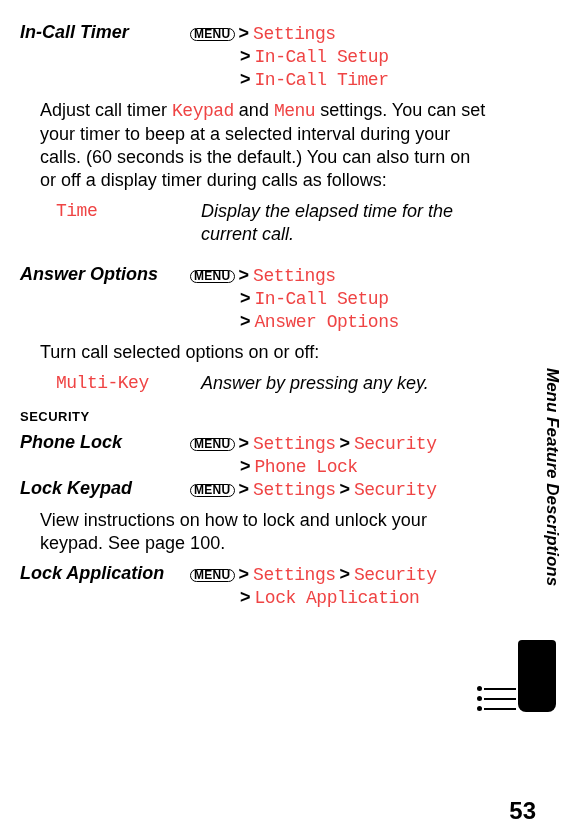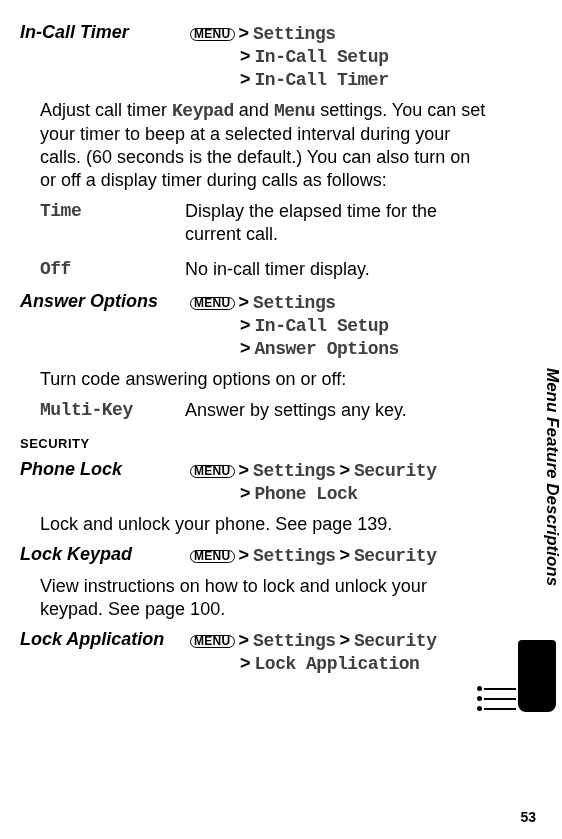--- a/index.html
+++ b/index.html
@@ -39,46 +39,47 @@
     line-height: 11px;
     vertical-align: 1px;
     letter-spacing: 0.3px;
   }
   .gt {
     font-weight: bold;
     padding: 0 4px;
   }
   .lcd {
     font-family: "Courier New", monospace;
-    font-weight: bold;
+    font-weight: normal;
     letter-spacing: -0.5px;
-    color: #404040;
+    color: #ef4444;
   }
   .path-line {
     display: block;
     line-height: 22px;
   }
   .path-indent {
     padding-left: 46px;
   }
   .body-text {
     margin: 8px 0 8px 20px;
     line-height: 23px;
   }
   .def-row {
     display: flex;
-    margin: 4px 0 4px 20px;
+    margin: 4px 0 4px 36px;
     line-height: 23px;
   }
   .def-term {
     width: 145px;
     flex-shrink: 0;
   }
   .def-desc {
     flex: 1;
+    font-style: italic;
   }
   .row-spacer { height: 4px; }
   .row-block { margin-top: 10px; }
   .sec-heading {
     font-size: 13px;
     font-weight: bold;
     letter-spacing: 0.5px;
     margin: 14px 0 8px 0;
     display:block;
   }
@@ -121,21 +122,21 @@
     width: 5px;
     height: 5px;
     background: #000;
     border-radius: 50%;
   }
   .page-num {
     position: absolute;
     bottom: 14px;
     right: 26px;
     font-weight: bold;
-    font-size: 14px;
+    font-size: 24px;
   }
 </style>
 </head>
 <body>
 
 <div class="content">
 
   <div class="row-block">
     <span class="feature-heading">In-Call Timer</span>
     <span class="menu-path">
@@ -146,53 +147,48 @@
       <span class="path-line path-indent"><span class="gt">&gt;</span><span class="lcd">In-Call Timer</span></span>
     </span>
     <div class="body-text">
       <span>Adjust call timer </span><span class="lcd">Keypad</span><span> and </span><span class="lcd">Menu</span><span> settings. You can set your timer to beep at a selected interval during your calls. (60 seconds is the default.) You can also turn on or off a display timer during calls as follows:</span>
     </div>
     <div class="def-row">
       <div class="def-term lcd">Time</div>
       <div class="def-desc">Display the elapsed time for the current call.</div>
     </div>
     <div class="row-spacer"></div>
-    <div class="def-row">
-      <div class="def-term lcd">Off</div>
-      <div class="def-desc">No in-call timer display.</div>
-    </div>
   </div>
 
   <div class="row-block">
     <span class="feature-heading">Answer Options</span>
     <span class="menu-path">
       <span class="path-line">
         <span class="menu-btn">MENU</span><span class="gt">&gt;</span><span class="lcd">Settings</span>
       </span>
       <span class="path-line path-indent"><span class="gt">&gt;</span><span class="lcd">In-Call Setup</span></span>
       <span class="path-line path-indent"><span class="gt">&gt;</span><span class="lcd">Answer Options</span></span>
     </span>
-    <div class="body-text">Turn code answering options on or off:</div>
+    <div class="body-text">Turn call selected options on or off:</div>
     <div class="def-row">
       <div class="def-term lcd">Multi-Key</div>
-      <div class="def-desc">Answer by settings any key.</div>
+      <div class="def-desc">Answer by pressing any key.</div>
     </div>
   </div>
 
   <span class="sec-heading">SECURITY</span>
 
   <div>
     <span class="feature-heading">Phone Lock</span>
     <span class="menu-path">
       <span class="path-line">
         <span class="menu-btn">MENU</span><span class="gt">&gt;</span><span class="lcd">Settings</span><span class="gt">&gt;</span><span class="lcd">Security</span>
       </span>
       <span class="path-line path-indent"><span class="gt">&gt;</span><span class="lcd">Phone Lock</span></span>
     </span>
-    <div class="body-text">Lock and unlock your phone. See page 139.</div>
   </div>
 
   <div>
     <span class="feature-heading">Lock Keypad</span>
     <span class="menu-path">
       <span class="path-line">
         <span class="menu-btn">MENU</span><span class="gt">&gt;</span><span class="lcd">Settings</span><span class="gt">&gt;</span><span class="lcd">Security</span>
       </span>
     </span>
     <div class="body-text">View instructions on how to lock and unlock your keypad. See page 100.</div>

